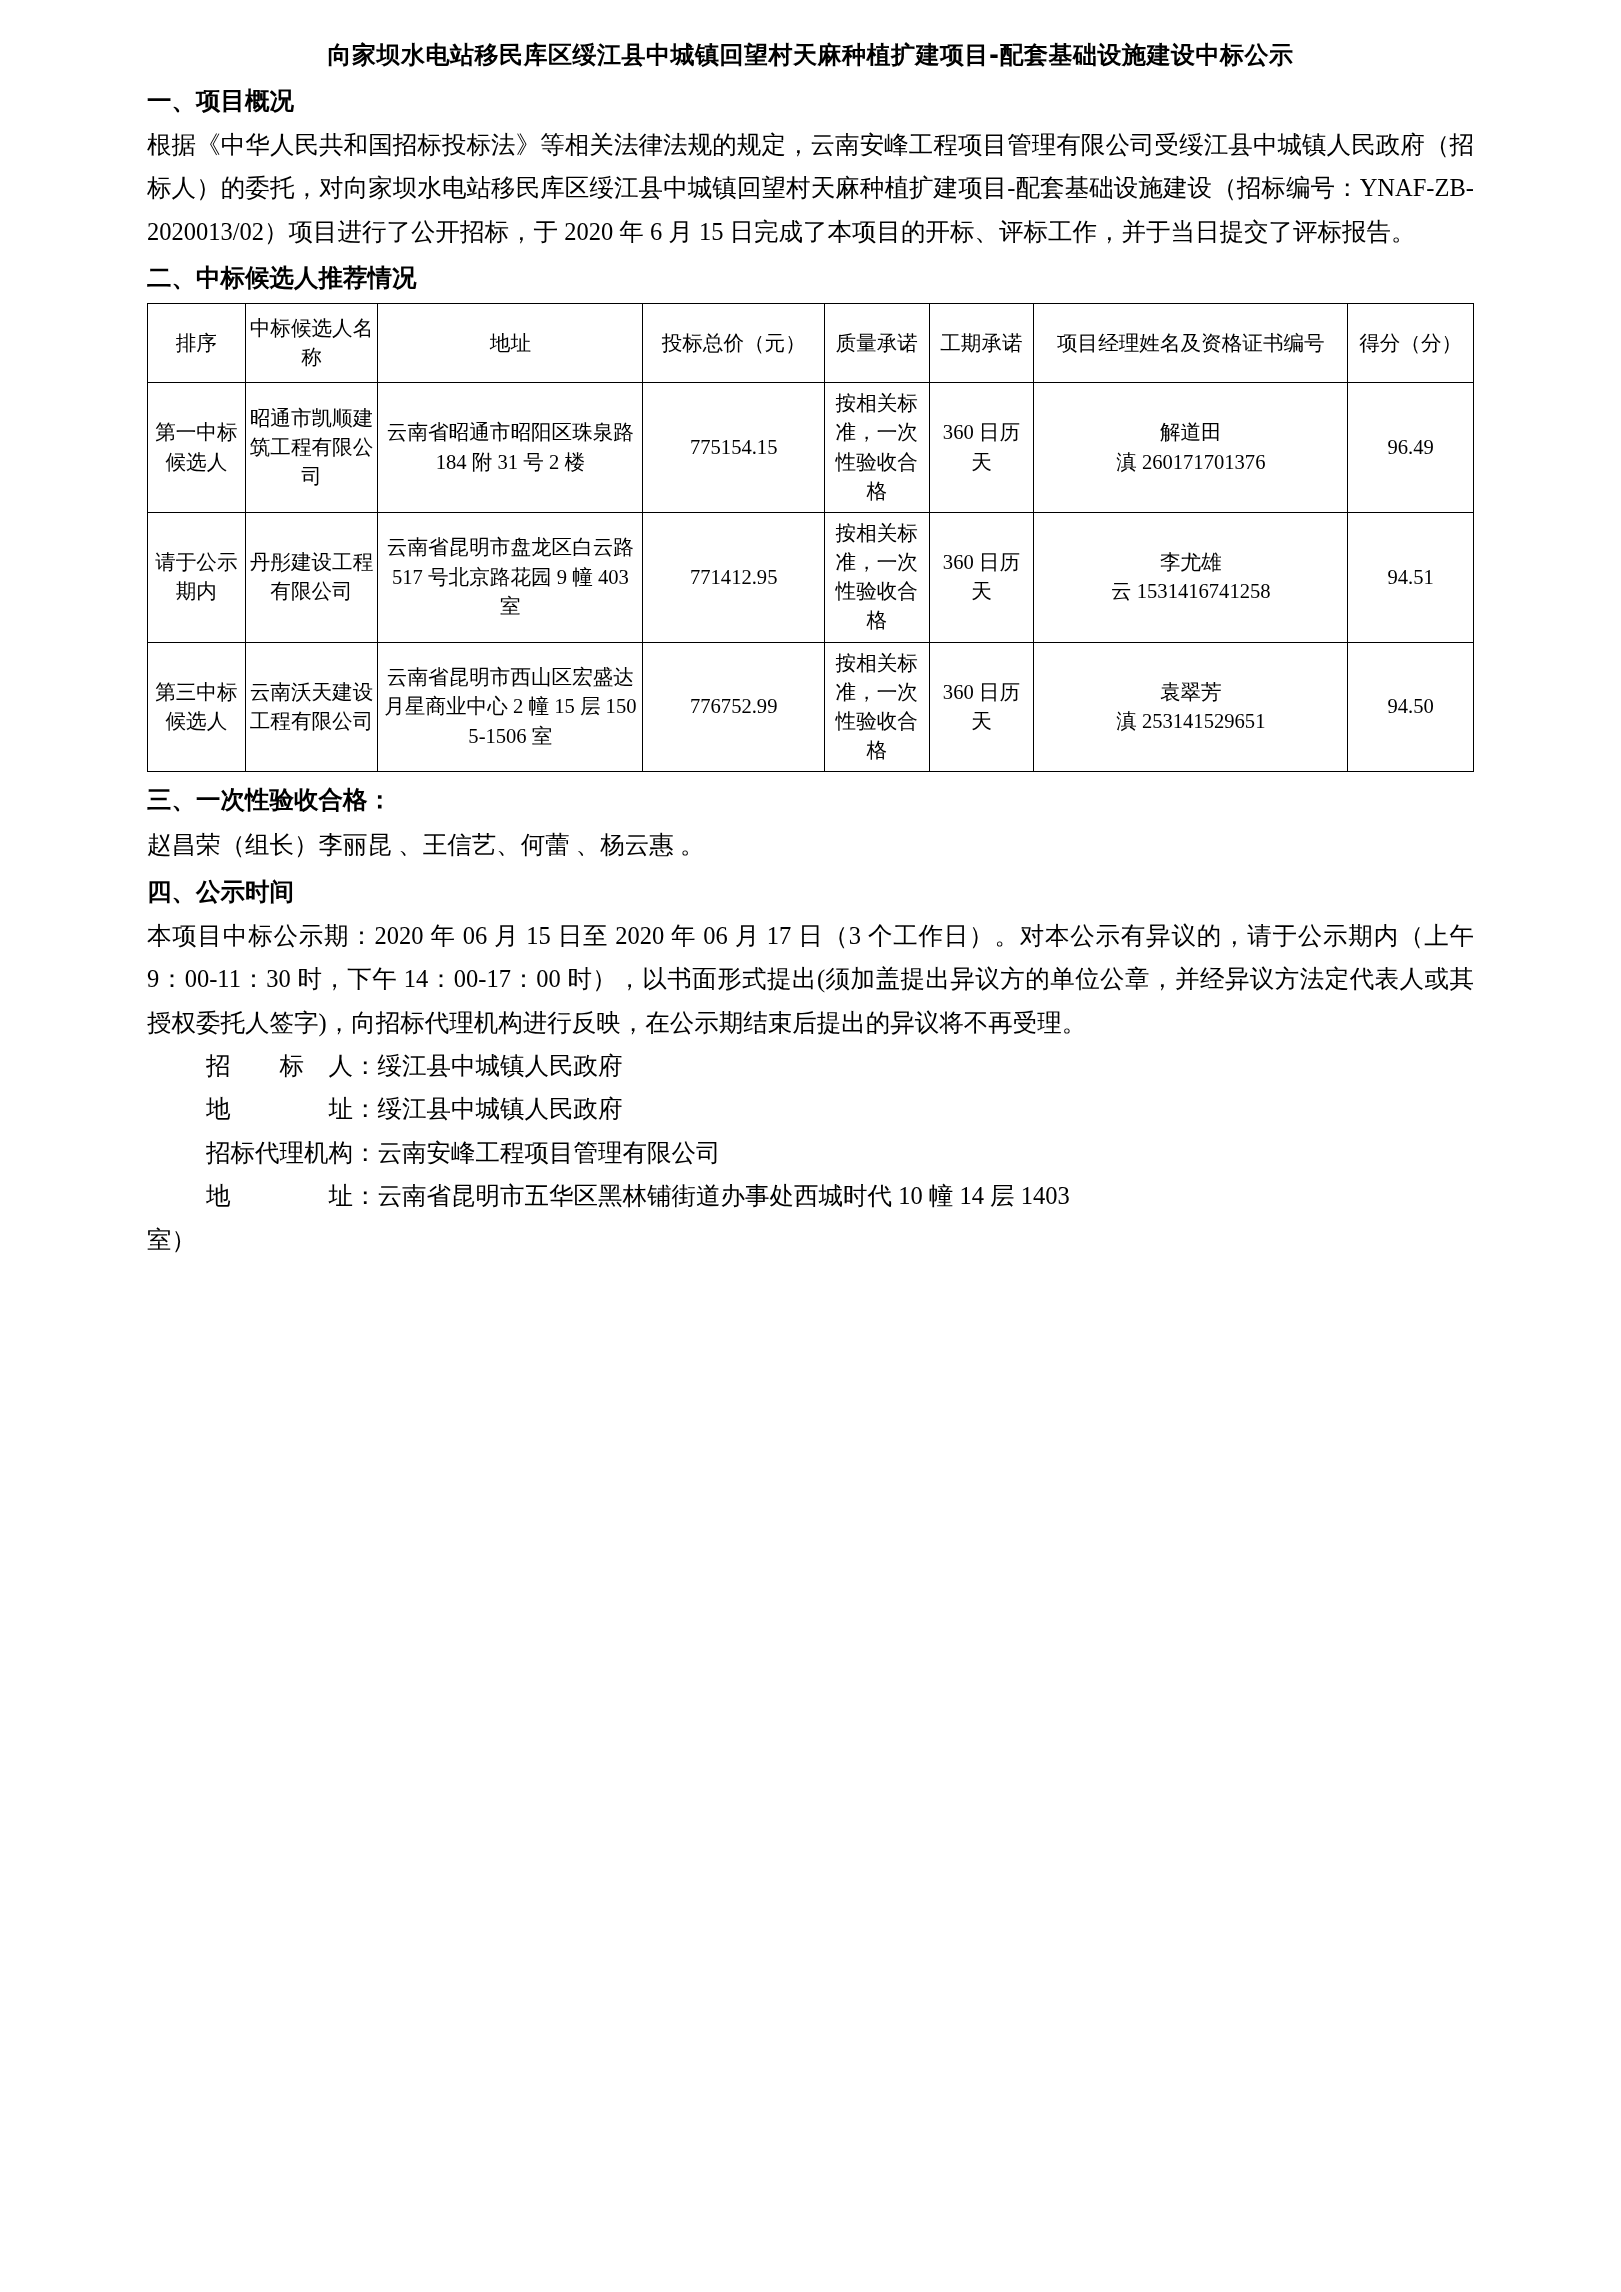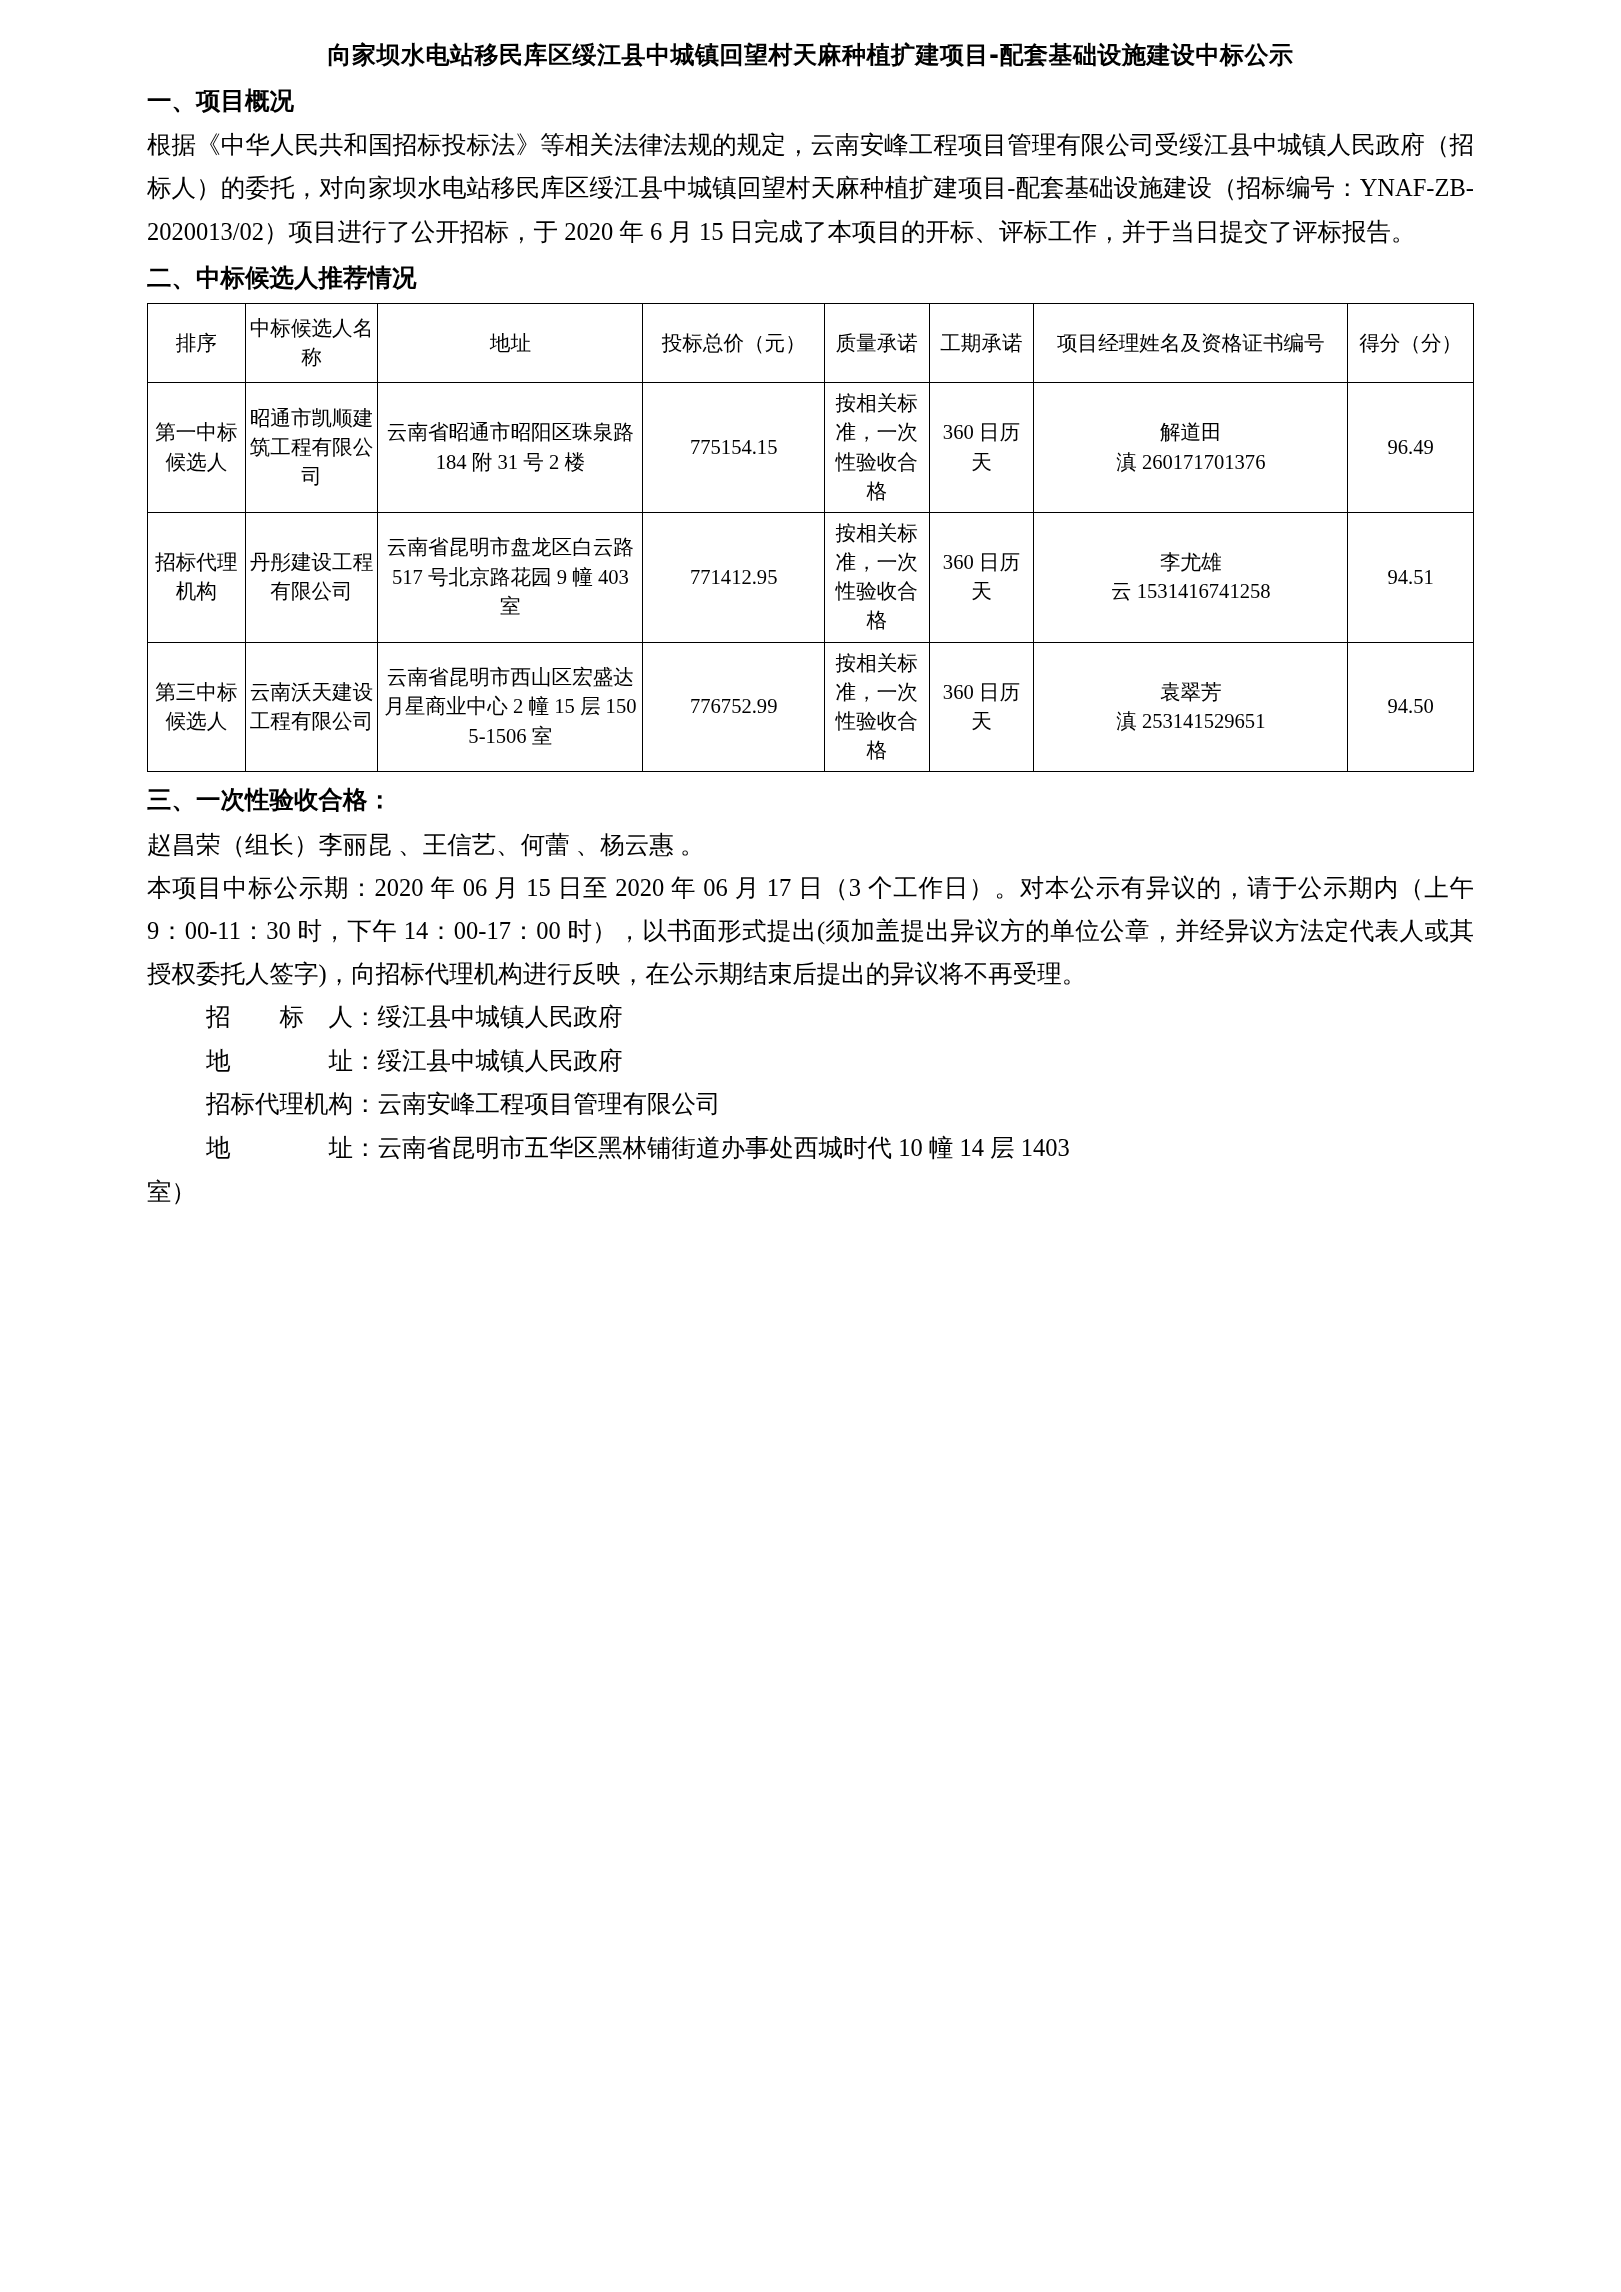--- a/index.html
+++ b/index.html
@@ -132,21 +132,21 @@
         <td>775154.15</td>
         <td class="quality-cell">按相关标准，一次性验收合格</td>
         <td>360 日历天</td>
         <td>
           <span class="mgr-name">解道田</span>
           <span class="mgr-cert">滇 260171701376</span>
         </td>
         <td>96.49</td>
       </tr>
       <tr class="rowspace">
-        <td>招标代理机构</td>
+        <td>请于公示期内</td>
         <td>丹彤建设工程有限公司</td>
         <td>云南省昆明市盘龙区白云路 517 号北京路花园 9 幢 403 室</td>
         <td>771412.95</td>
         <td class="quality-cell">按相关标准，一次性验收合格</td>
         <td>360 日历天</td>
         <td>
           <span class="mgr-name">李尤雄</span>
           <span class="mgr-cert">云 1531416741258</span>
         </td>
         <td>94.51</td>
@@ -163,20 +163,21 @@
           <span class="mgr-cert">滇 253141529651</span>
         </td>
         <td>94.50</td>
       </tr>
     </tbody>
   </table>
 
   <div class="section-head">三、一次性验收合格：</div>
   <p class="body-text">赵昌荣（组长）李丽昆 、王信艺、何蕾 、杨云惠  。</p>
 
+  <div class="section-head">四、公示时间</div>
   <p class="body-text">本项目中标公示期：2020 年 06 月 15 日至 2020 年 06 月 17 日（3 个工作日）。对本公示有异议的，请于公示期内（上午 9：00-11：30 时，下午 14：00-17：00 时），以书面形式提出(须加盖提出异议方的单位公章，并经异议方法定代表人或其授权委托人签字)，向招标代理机构进行反映，在公示期结束后提出的异议将不再受理。</p>
 
   <div class="indent-line">招　　标　人：绥江县中城镇人民政府</div>
   <div class="indent-line">地　　　　址：绥江县中城镇人民政府</div>
   <div class="indent-line">招标代理机构：云南安峰工程项目管理有限公司</div>
   <div class="indent-line">地　　　　址：云南省昆明市五华区黑林铺街道办事处西城时代 10 幢 14 层 1403</div>
   <div class="tail-line">室）</div>
 
 </div>
 

